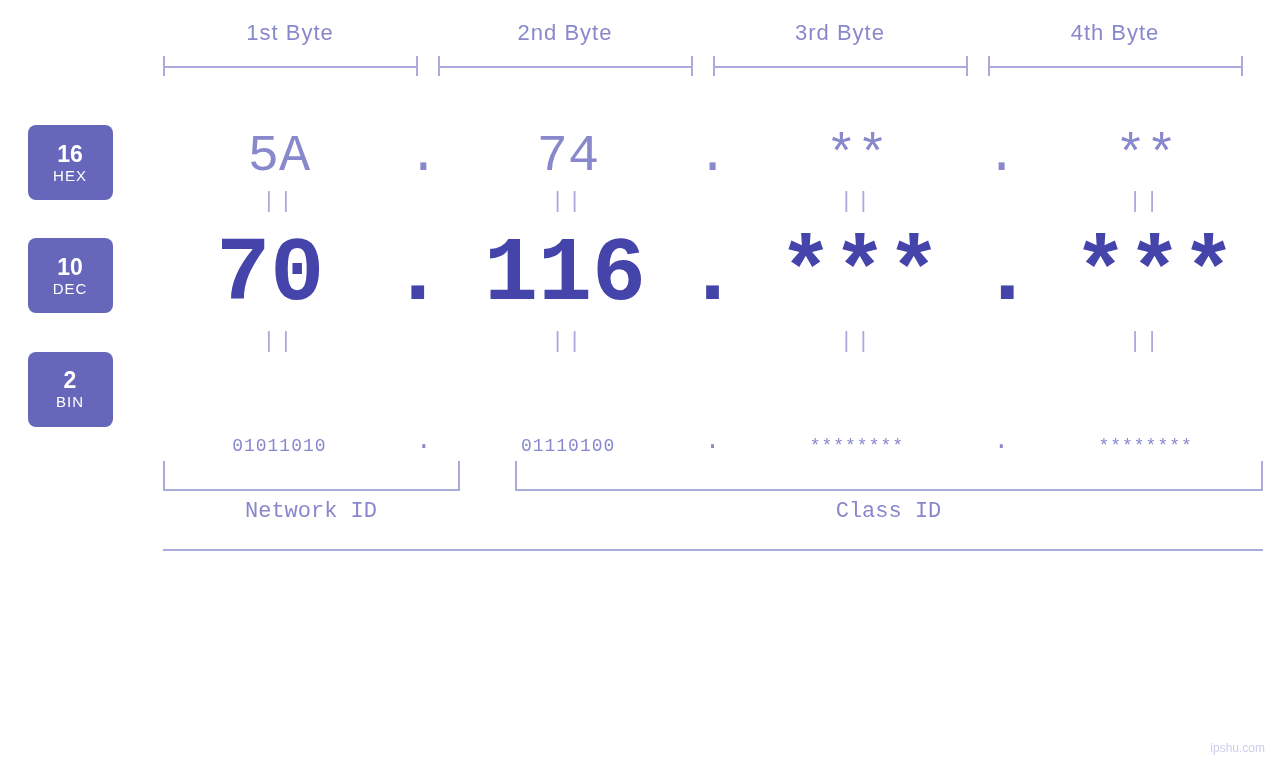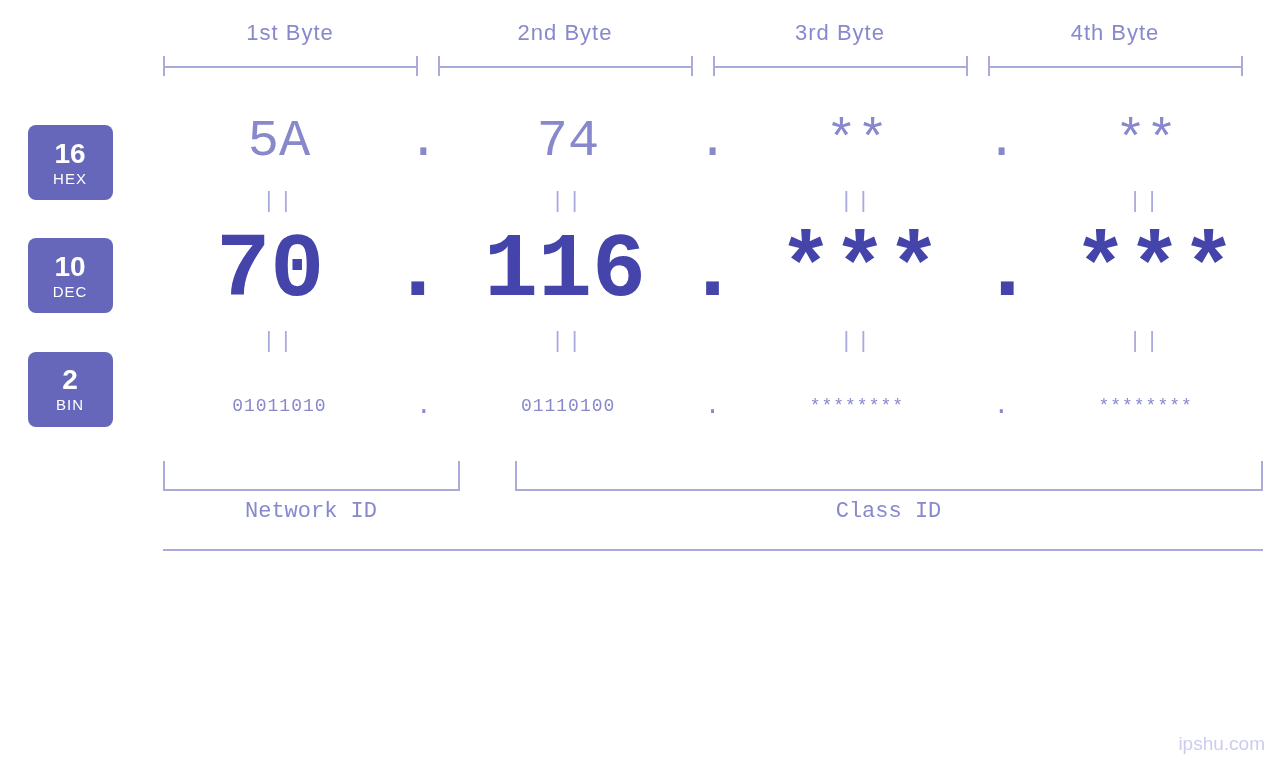--- a/index.html
+++ b/index.html
@@ -103,41 +103,41 @@
       height: 75px;
       display: flex;
       flex-direction: column;
       align-items: center;
       justify-content: center;
       font-family: Arial, sans-serif;
       margin: 18px 0;
     }
 
     .base-badge .base-num {
-      font-size: 28px;
+      font-size: 23px;
       font-weight: bold;
       line-height: 1.1;
     }
 
     .base-badge .base-label {
       font-size: 15px;
       letter-spacing: 1px;
     }
 
     
     .rows-area {
       flex: 1;
       display: flex;
       flex-direction: column;
     }
 
     
     .data-row {
       display: flex;
-      align-items: center;
+      align-items: flex-end;
       justify-content: space-around;
       padding: 0 10px;
       height: 100px;
     }
 
     .data-row.hex-row { height: 90px; }
     .data-row.dec-row { height: 110px; }
     .data-row.bin-row { height: 100px; }
 
     .cell {
@@ -211,21 +211,21 @@
     .eq-dot-cell {
       flex: 0 0 30px;
     }
 
     
     .watermark {
       position: absolute;
       bottom: 12px;
       right: 20px;
       color: #ccccee;
-      font-size: 19px;
+      font-size: 12px;
       font-family: Arial, sans-serif;
     }
   </style>
 </head>
 <body>
 
 <div class="main-container">
 
   <div class="byte-headers">
     <div class="byte-header">1st Byte</div>

